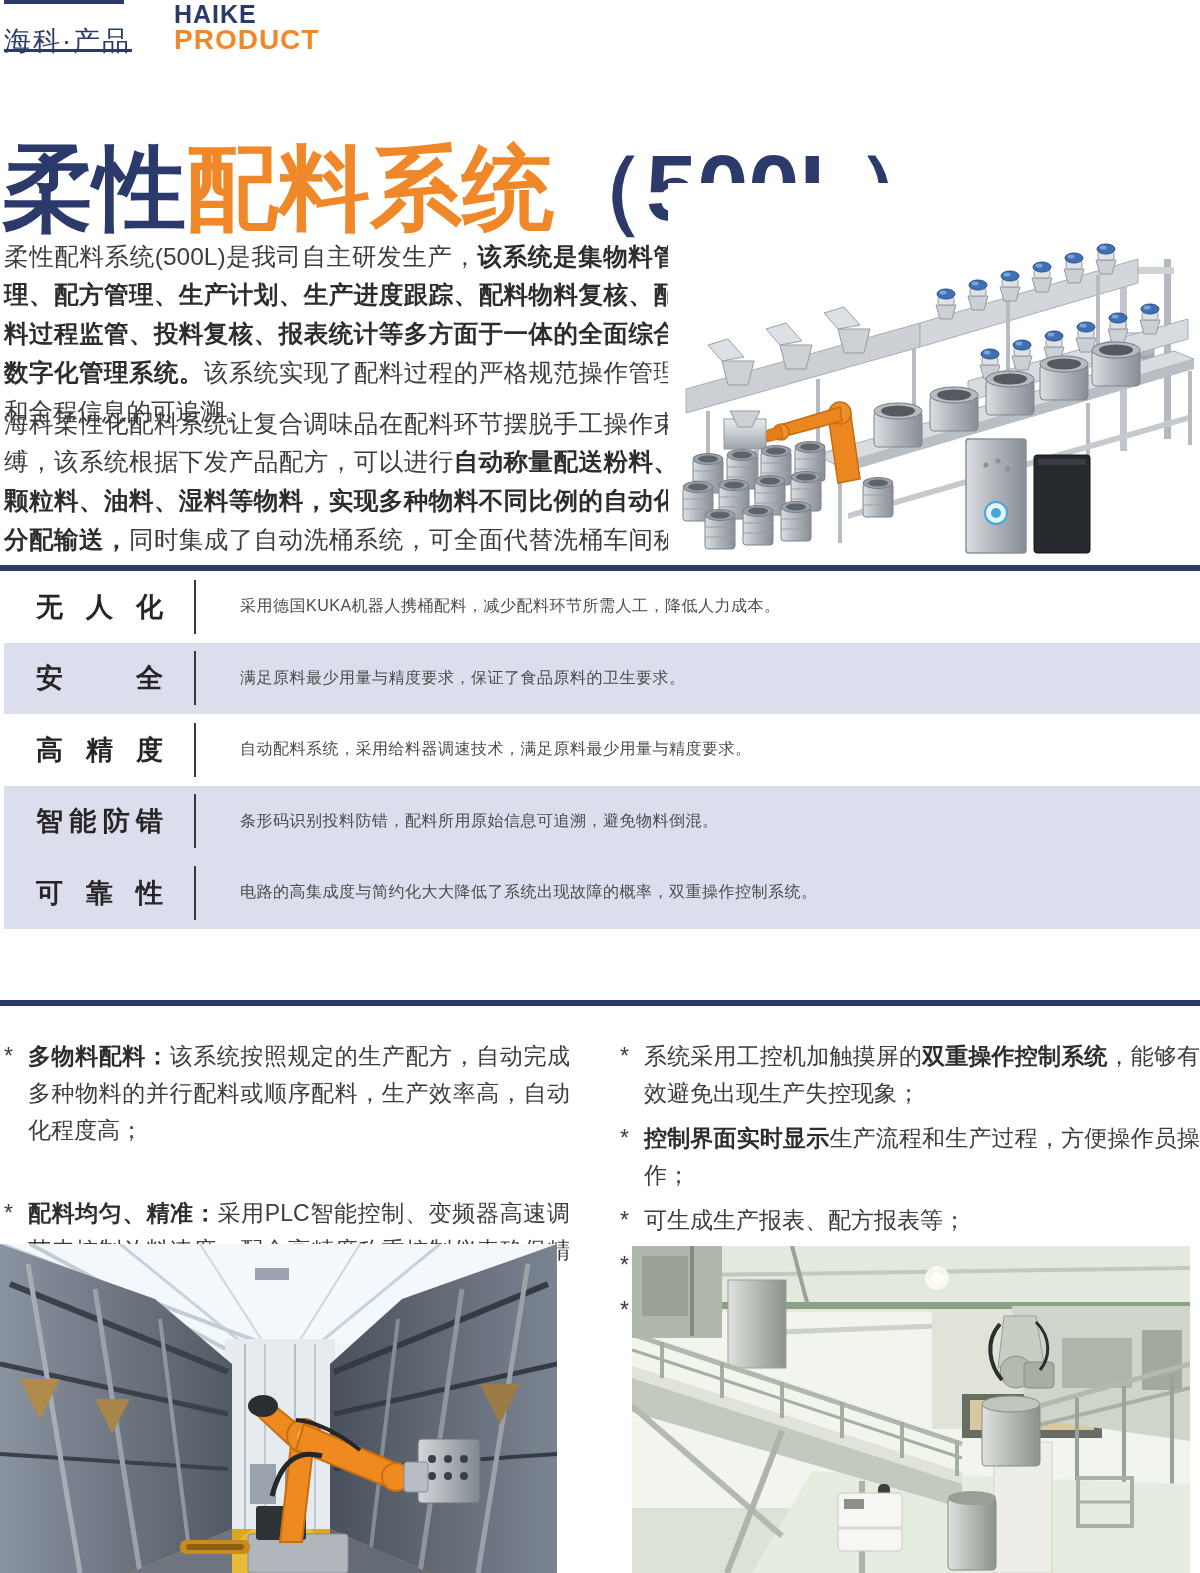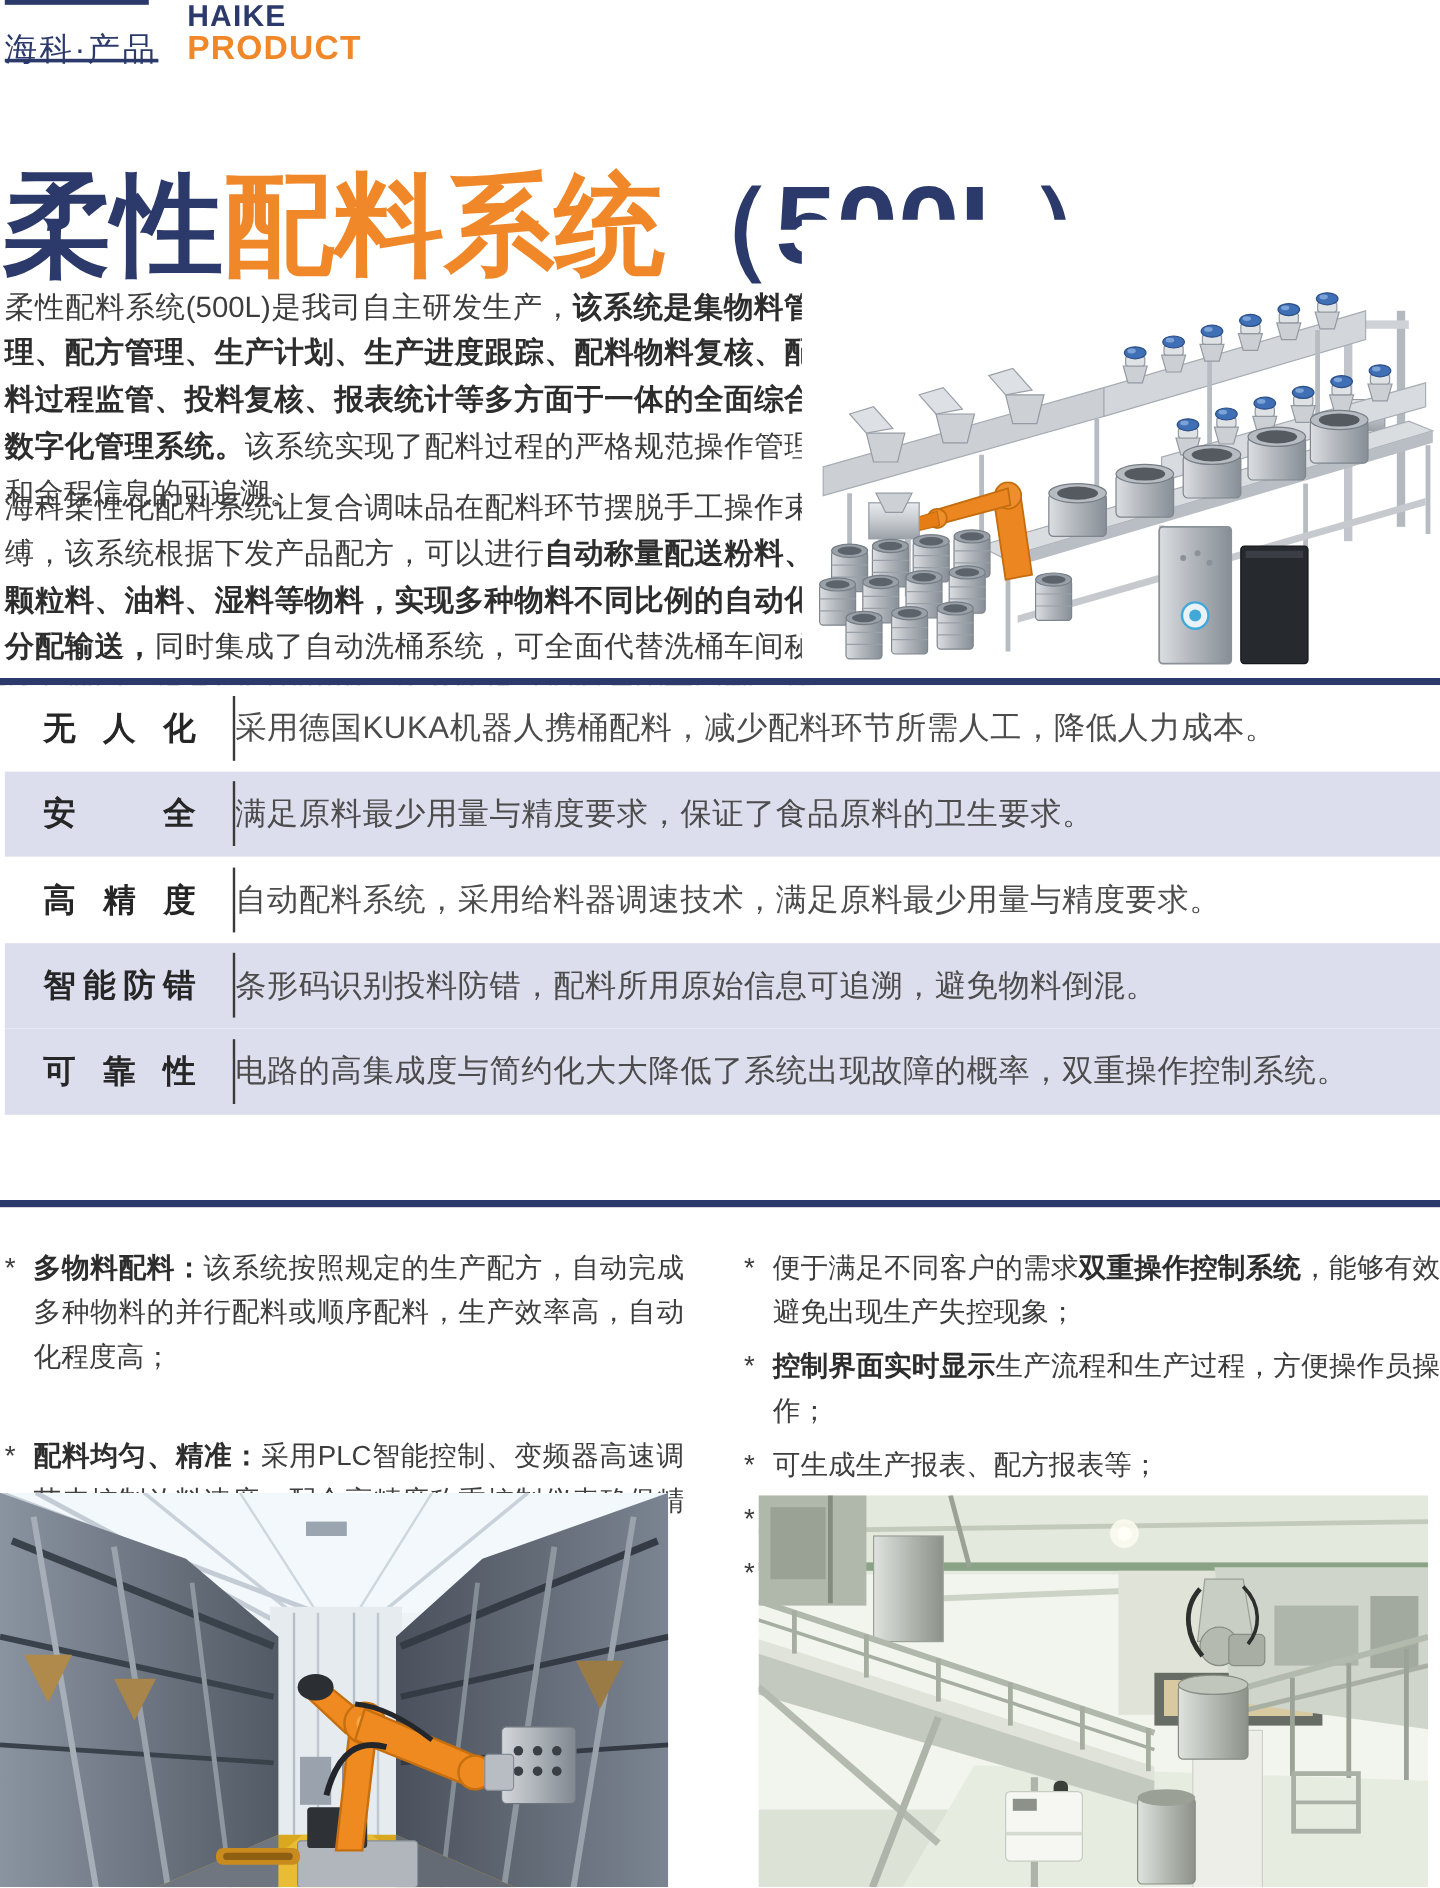--- a/index.html
+++ b/index.html
@@ -9,21 +9,21 @@
     --text:#3d3d3d;
   }
   html,body{margin:0;padding:0;background:#fff;}
   body{font-family:"Liberation Sans","DejaVu Sans",sans-serif;color:var(--text);}
   .page{position:relative;width:1200px;height:1573px;background:#fff;overflow:hidden;}
 
   
   .brand-rule-top{position:absolute;left:4px;top:0;width:120px;height:4px;background:var(--navy);}
   .brand-zh{position:absolute;left:4px;top:23px;font-size:27px;letter-spacing:2px;color:var(--navy);}
   .brand-rule-bottom{position:absolute;left:4px;top:49px;width:128px;height:3px;background:var(--navy);}
-  .brand-en{position:absolute;left:156px;top:1px;font-weight:bold;line-height:26px;}
+  .brand-en{position:absolute;left:174px;top:1px;font-weight:bold;line-height:26px;}
   .brand-en .l1{font-size:25px;color:var(--navy);letter-spacing:1px;}
   .brand-en .l2{font-size:28px;color:var(--orange);letter-spacing:1px;}
 
   
   .title{position:absolute;left:2px;top:78px;font-size:92px;line-height:1.05;font-weight:900;white-space:nowrap;}
   .title .t-navy{color:var(--navy);}
   .title .t-orange{color:var(--orange);}
 
   
   .para{position:absolute;left:4px;width:674px;font-size:24.5px;line-height:38.8px;text-align:justify;color:var(--text);}
@@ -40,21 +40,21 @@
   #rule-top{top:565px;}
   #rule-bottom{top:1000px;}
 
   
   #feature-rows{position:absolute;left:4px;top:571px;width:1200px;}
   .feature-row{height:71.5px;display:flex;align-items:center;background:#fff;}
   .feature-row.alt{background:var(--lavender);}
   .f-label{width:128px;margin-left:32px;font-size:27px;font-weight:bold;color:#262626;
            text-align:justify;text-align-last:justify;letter-spacing:1px;}
   .f-divider{width:2px;height:54px;background:#3a3a3a;margin-left:30px;flex:none;}
-  .f-desc{font-size:26px;color:#4c4c4c;letter-spacing:0.5px;}
+  .f-desc{margin-left:44px;font-size:16px;color:#4c4c4c;letter-spacing:0.5px;}
 
   
   .bullets{position:absolute;top:1038px;}
   #bullets-left{left:4px;width:566px;}
   #bullets-right{left:620px;width:580px;}
   .bullet{position:relative;padding-left:24px;font-size:23px;line-height:37px;color:var(--text);text-align:justify;}
   .bullet .marker{position:absolute;left:0;top:0;}
   #bullets-left .bullet + .bullet{margin-top:46px;}
   #bullets-right .bullet + .bullet{margin-top:8px;}
 
@@ -228,21 +228,21 @@
         <div class="f-desc">电路的高集成度与简约化大大降低了系统出现故障的概率，双重操作控制系统。</div>
       </div>
     </div>
   <div class="rule" id="rule-bottom"></div>
 
   <div class="bullets" id="bullets-left">
       <div class="bullet"><span class="marker">*</span><span><span class="seg bold">多物料配料：</span><span class="seg">该系统按照规定的生产配方，自动完成多种物料的并行配料或顺序配料，生产效率高，自动化程度高；</span></span></div>
       <div class="bullet"><span class="marker">*</span><span><span class="seg bold">配料均匀、精准：</span><span class="seg">采用PLC智能控制、变频器高速调节来控制放料速度，配合高精度称重控制仪表确保精度，保证配料的均匀性和计量精度；</span></span></div>
     </div>
   <div class="bullets" id="bullets-right">
-      <div class="bullet"><span class="marker">*</span><span><span class="seg">便于满足不同客户的需求</span><span class="seg bold">双重操作控制系统</span><span class="seg">，能够有效避免出现生产失控现象；</span></span></div>
+      <div class="bullet"><span class="marker">*</span><span><span class="seg">系统采用工控机加触摸屏的</span><span class="seg bold">双重操作控制系统</span><span class="seg">，能够有效避免出现生产失控现象；</span></span></div>
       <div class="bullet"><span class="marker">*</span><span><span class="seg bold">控制界面实时显示</span><span class="seg">生产流程和生产过程，方便操作员操作；</span></span></div>
       <div class="bullet"><span class="marker">*</span><span><span class="seg">可生成生产报表、配方报表等；</span></span></div>
       <div class="bullet"><span class="marker">*</span><span><span class="seg bold">避免物料浪费，环保性能高；</span></span></div>
       <div class="bullet"><span class="marker">*</span><span><span class="seg bold">原料可采用代号，加密配方。</span></span></div>
     </div>
 
   <div class="photo" id="photo-left">
     <svg viewBox="0 0 557 329">
       <defs>
         <linearGradient id="wallL" x1="0" y1="0" x2="1" y2="0">

